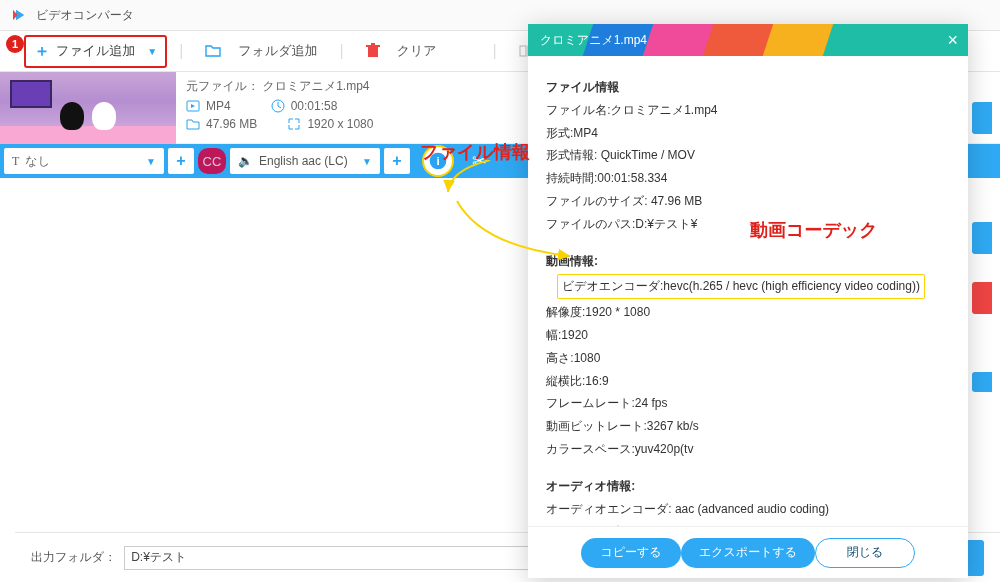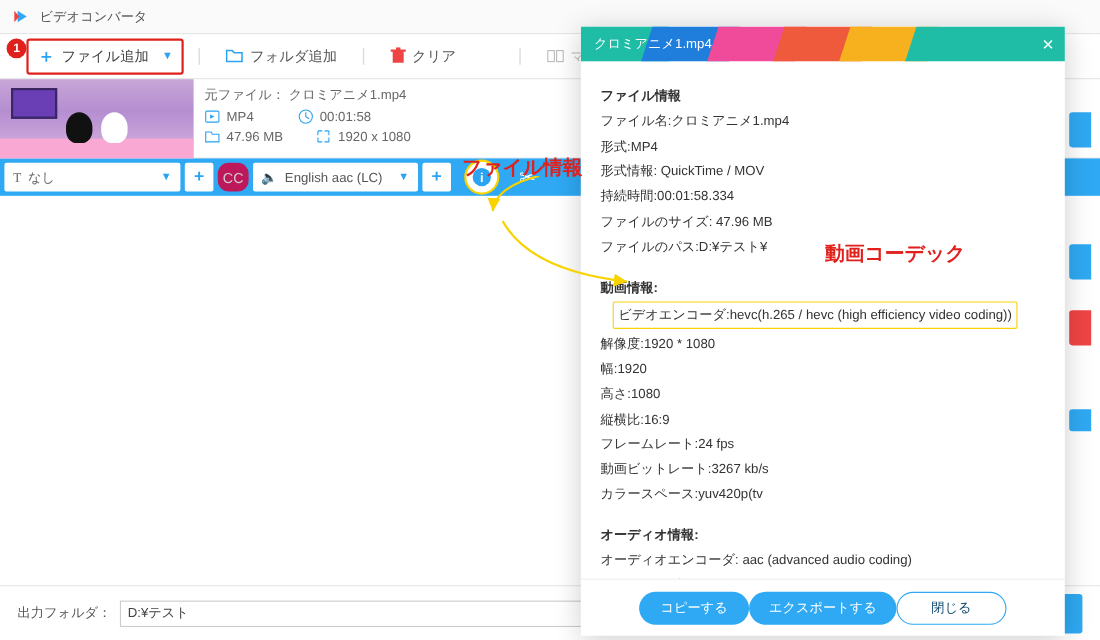--- a/index.html
+++ b/index.html
@@ -5,21 +5,21 @@
 * { margin: 0; padding: 0; box-sizing: border-box; font-family: "Meiryo", "Hiragino Sans", sans-serif; }
 body { background: #f0f0f0; width: 1000px; height: 582px; overflow: hidden; position: relative; }
 
 .app { width: 1000px; height: 582px; background: #fff; position: relative; }
 
 .titlebar { height: 30px; display: flex; align-items: center; padding: 0 10px; gap: 8px; background: #fafafa; }
 .app-logo { width: 18px; height: 18px; }
 .titlebar-text { font-size: 12px; color: #555; }
 
 .toolbar { height: 42px; display: flex; align-items: center; padding: 0 10px; gap: 6px; border-top: 1px solid #e5e5e5; border-bottom: 1px solid #e5e5e5; }
-.tool-btn { display: inline-flex; align-items: center; gap: 6px; padding: 6px 10px; font-size: 13px; color: #555; cursor: pointer; border-radius: 3px; }
+.tool-btn { display: inline-flex; align-items: center; gap: 17px; padding: 6px 10px; font-size: 13px; color: #555; cursor: pointer; border-radius: 3px; }
 .add-file-box { border: 2px solid #e0201b; border-radius: 3px; position: relative; padding: 4px 8px; display: inline-flex; align-items: center; gap:6px; margin-left: 14px; }
 .step-badge { position: absolute; left: -20px; top: -2px; width: 18px; height: 18px; border-radius: 50%; background: #e0201b; color: #fff; font-size: 11px; font-weight: bold; display: flex; align-items: center; justify-content: center; }
 .drop-caret { color: #29a3f2; font-size: 10px; margin-left: 6px; }
 
 .file-row { display: flex; height: 72px; border-bottom: 1px solid #eee; }
 .thumb { width: 176px; height: 72px; background: linear-gradient(180deg,#c9a6d8 0%, #b48ed0 40%, #d9b3e0 100%); position: relative; overflow: hidden; }
 .thumb .window { position: absolute; left: 10px; top: 8px; width: 42px; height: 28px; background: #6a3fb5; border: 2px solid #3a2663; }
 .thumb .floor { position: absolute; bottom: 0; left: 0; right: 0; height: 18px; background: #f9a8d4; }
 .thumb .char1 { position: absolute; bottom: 14px; left: 60px; width: 24px; height: 28px; background: #111; border-radius: 50% 50% 40% 40%; }
 .thumb .char2 { position: absolute; bottom: 14px; left: 92px; width: 24px; height: 28px; background: #fff; border-radius: 50% 50% 40% 40%; }
@@ -35,21 +35,21 @@
 .subtitle-select .caret { margin-left: auto; color: #29a3f2; font-size: 10px; }
 .plus-sq { width: 26px; height: 26px; background: #fff; color: #29a3f2; display: flex; align-items: center; justify-content: center; font-size: 16px; font-weight: bold; border-radius: 2px; cursor: pointer; }
 .cc-sq { width: 28px; height: 26px; background: #be185d; color: #ccc; display:flex; align-items:center; justify-content:center; font-size:13px; border-radius:10px; }
 .audio-select { background: #fff; height: 26px; width: 150px; display: flex; align-items: center; padding: 0 8px; font-size: 12px; color: #555; gap:6px; border-radius: 2px; }
 .audio-select .caret { margin-left: auto; color: #29a3f2; font-size: 10px; }
 
 .info-circle { width: 32px; height: 32px; border-radius: 50%; background: #fff; border: 2px solid #f9d200; display:flex; align-items:center; justify-content:center; margin-left: 8px; position: relative; cursor:pointer; }
 .info-circle svg { width: 20px; height: 20px; }
 .scissor { color: #fff; font-size: 18px; margin-left: 14px; }
 
-.footer { position: absolute; bottom: 0; left: 0; right: 0; height: 50px; border-top: 1px solid #e5e5e5; display: flex; align-items: center; padding: 0 16px; gap: 8px; background: #fff; }
+.footer { position: absolute; bottom: 0; left: 15px; right: 0; height: 50px; border-top: 1px solid #e5e5e5; display: flex; align-items: center; padding: 0 16px; gap: 8px; background: #fff; }
 .output-label { font-size: 12px; color: #555; }
 .output-path { flex: 0 0 430px; height: 24px; border: 1px solid #ccc; font-size: 12px; padding: 2px 6px; color: #444; background: #fff; }
 .footer-right { margin-left: auto; display: flex; align-items: center; gap: 10px; }
 .icon-btn-sm { width: 32px; height: 26px; border: 1px solid #87cef7; border-radius: 2px; display:flex; align-items:center; justify-content:center; color: #29a3f2; cursor:pointer; }
 .convert-btn { width: 160px; height: 36px; background: #2fa9f3; color: #fff; font-size: 16px; border-radius: 3px; display:flex; align-items:center; justify-content:center; cursor:pointer; }
 
 .right-tabs { position: absolute; right: 0; top: 102px; width: 28px; display: flex; flex-direction: column; gap: 28px; }
 .right-tab { width: 20px; height: 32px; background: #2fa9f3; border-radius: 3px 0 0 3px; }
 .right-tab.red { background: #ef4444; position: relative; }
 .right-tab.red::after { content:"4K"; position:absolute; left:-18px; top:6px; font-size:10px; color:#333; }

